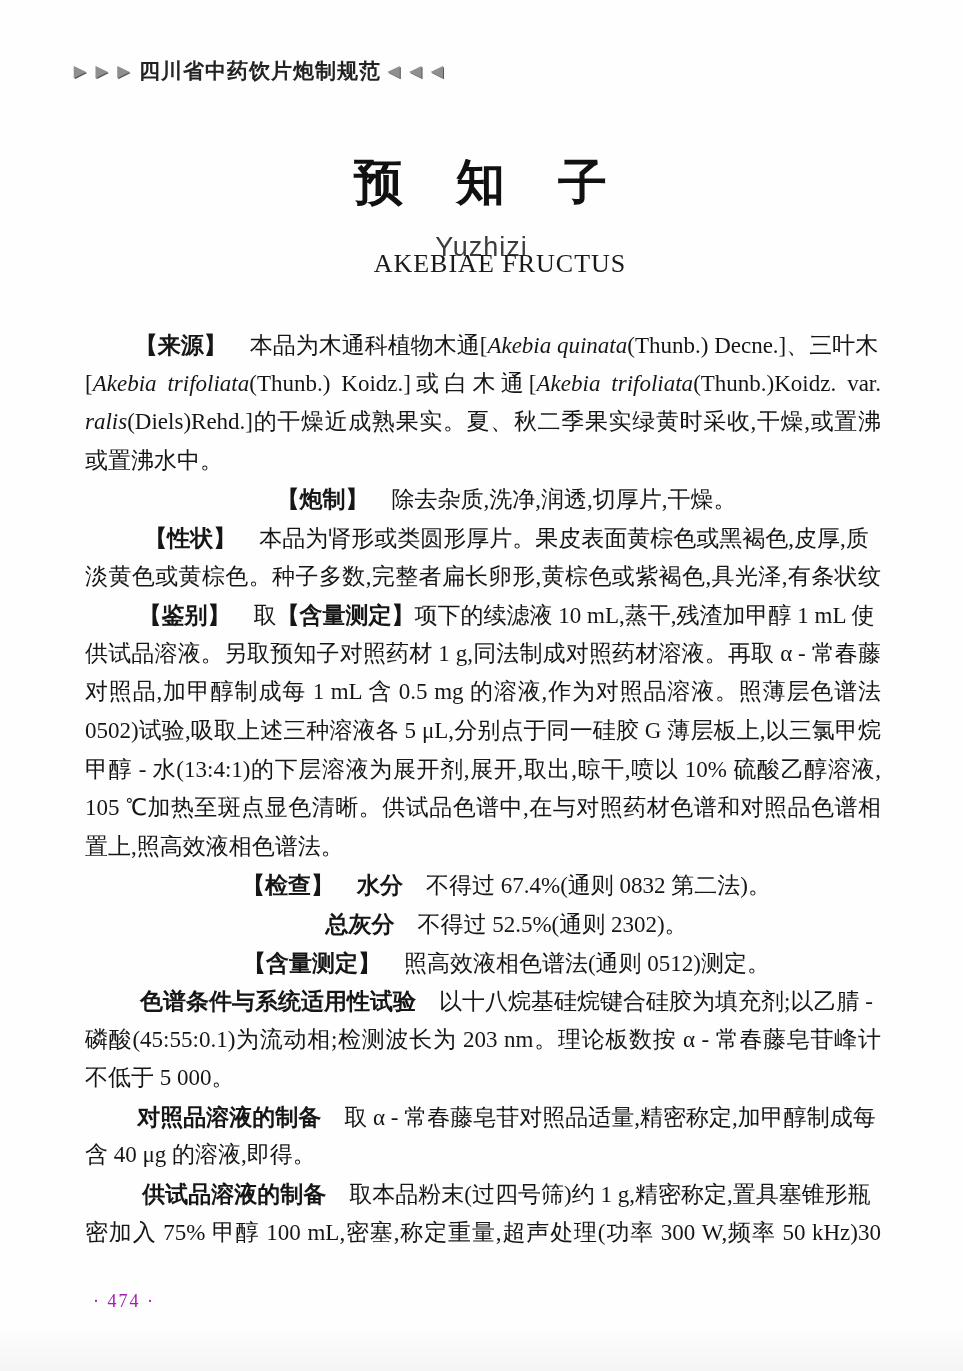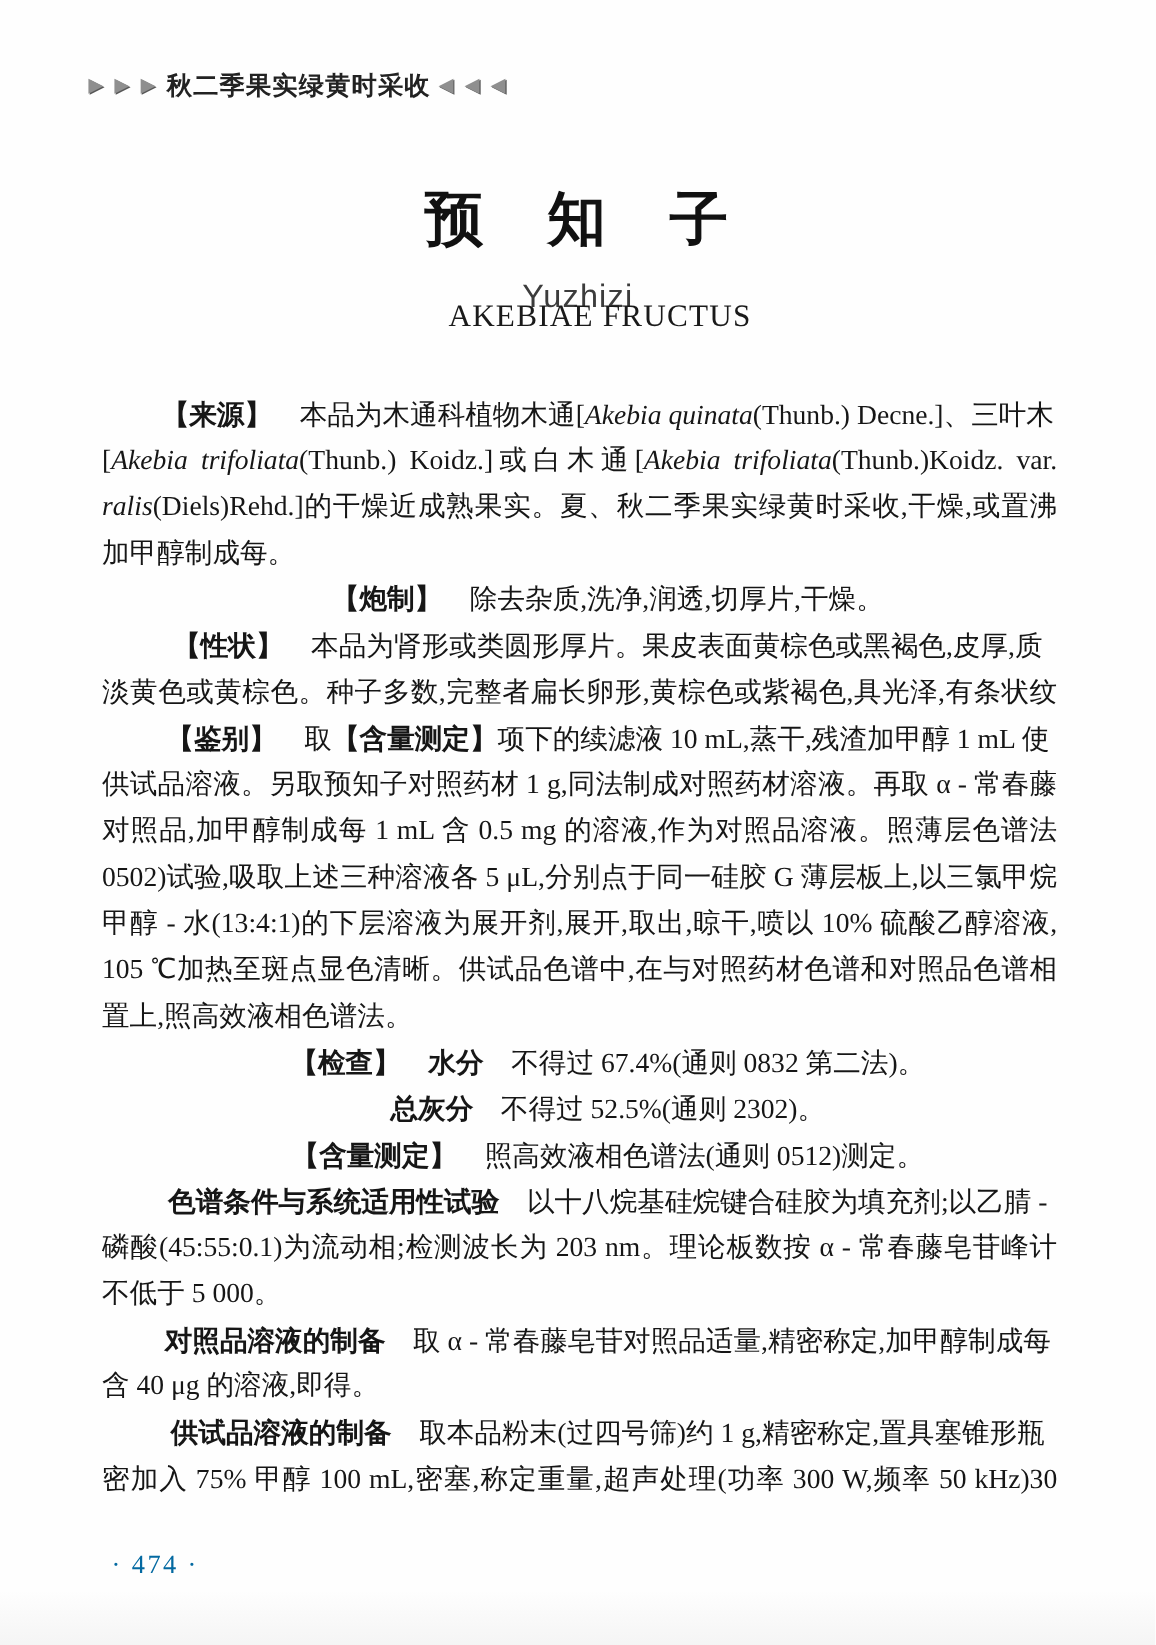--- a/index.html
+++ b/index.html
@@ -96,53 +96,53 @@
   }
   .seg-italic {
     font-style: italic;
     margin-top: 25px;
   }
   
   #page-number {
     position: absolute;
     left: 93px;
     top: 1291px;
-    font-size: 22px;
+    font-size: 18px;
     letter-spacing: 2px;
-    color: #0369a1;
+    color: #a21caf;
   }
   
   #scan-shadow {
     position: absolute;
     left: 0; right: 0; bottom: 0;
     height: 46px;
     background: linear-gradient(to bottom, rgba(120,120,120,0) 0%, rgba(120,120,120,0.07) 100%);
     pointer-events: none;
   }
 </style>
 </head>
 <body>
 
 <div id="page">
 
   <div id="running-header">
     <span class="arrow-glyphs">▶ ▶ ▶</span>
-    <span>秋二季果实绿黄时采收</span>
+    <span>四川省中药饮片炮制规范</span>
     <span class="arrow-glyphs">◀ ◀ ◀</span>
   </div>
 
   <div id="title-cn">预　知　子</div>
   <div id="title-pinyin">Yuzhizi</div>
   <div id="title-latin">AKEBIAE FRUCTUS</div>
 
   <div id="document-body">
       <div class="line indent full"><span class="seg-bold">【来源】</span><span>　本品为木通科植物木通[</span><span class="seg-italic">Akebia quinata</span><span>(Thunb.) Decne.]、三叶木通</span></div>
       <div class="line full"><span>[</span><span class="seg-italic">Akebia trifoliata</span><span>(Thunb.) Koidz.]或白木通[</span><span class="seg-italic">Akebia trifoliata</span><span>(Thunb.)Koidz. var. </span></div>
       <div class="line full"><span class="seg-italic">ralis</span><span>(Diels)Rehd.]的干燥近成熟果实。夏、秋二季果实绿黄时采收,干燥,或置沸水中</span></div>
-      <div class="line"><span>加甲醇制成每。</span></div>
+      <div class="line"><span>或置沸水中。</span></div>
       <div class="line indent"><span class="seg-bold">【炮制】</span><span>　除去杂质,洗净,润透,切厚片,干燥。</span></div>
       <div class="line indent full"><span class="seg-bold">【性状】</span><span>　本品为肾形或类圆形厚片。果皮表面黄棕色或黑褐色,皮厚,质硬。果瓤</span></div>
       <div class="line full"><span>淡黄色或黄棕色。种子多数,完整者扁长卵形,黄棕色或紫褐色,具光泽,有条状纹理。</span></div>
       <div class="line indent full"><span class="seg-bold">【鉴别】</span><span>　取</span><span class="seg-bold">【含量测定】</span><span>项下的续滤液 10 mL,蒸干,残渣加甲醇 1 mL 使溶解,作为</span></div>
       <div class="line full"><span>供试品溶液。另取预知子对照药材 1 g,同法制成对照药材溶液。再取 α - 常春藤皂苷</span></div>
       <div class="line full"><span>对照品,加甲醇制成每 1 mL 含 0.5 mg 的溶液,作为对照品溶液。照薄层色谱法(通则</span></div>
       <div class="line full"><span>0502)试验,吸取上述三种溶液各 5 μL,分别点于同一硅胶 G 薄层板上,以三氯甲烷 -</span></div>
       <div class="line full"><span>甲醇 - 水(13:4:1)的下层溶液为展开剂,展开,取出,晾干,喷以 10% 硫酸乙醇溶液,在</span></div>
       <div class="line full"><span>105 ℃加热至斑点显色清晰。供试品色谱中,在与对照药材色谱和对照品色谱相应的位</span></div>
       <div class="line"><span>置上,照高效液相色谱法。</span></div>

